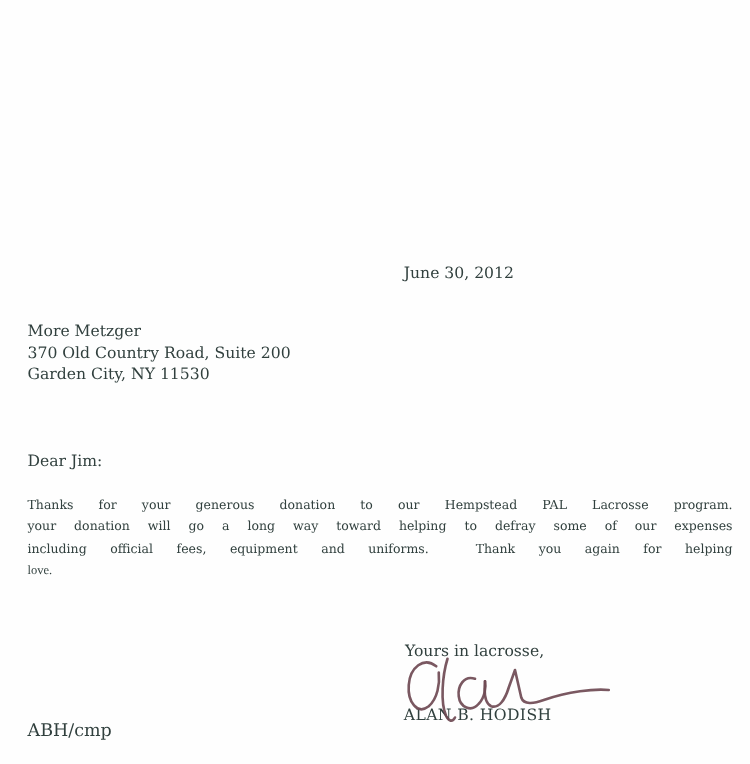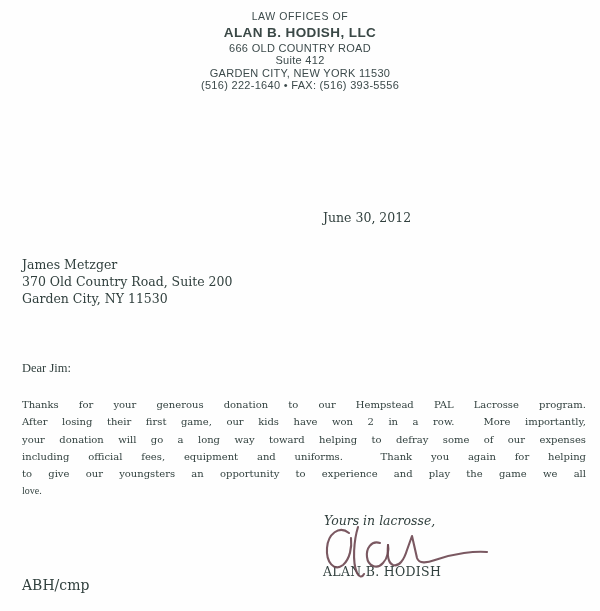--- a/index.html
+++ b/index.html
@@ -40,37 +40,37 @@
   .date {
     position: absolute; left: 323px; top: 209px;
     font-size: 12.5px; line-height: 17px;
   }
   .recipient {
     position: absolute; left: 22px; top: 257px;
     font-size: 12.5px; line-height: 16.9px;
   }
   .salutation {
     position: absolute; left: 22px; top: 360px;
-    font-size: 12.5px; line-height: 17px; font-family: Liberation Serif, serif;
+    font-size: 12.5px; line-height: 17px;
   }
   .body-par {
     position: absolute; left: 22px; top: 396px; width: 564px;
     font-size: 10px; line-height: 17.3px;
   }
   .body-par .line {
     text-align: justify;
     text-align-last: justify;
   }
   .body-par .line.last {
     text-align-last: left;
     font-family: Liberation Serif, serif;
   }
   .valediction {
     position: absolute; left: 324px; top: 512px;
-    font-size: 12.5px; line-height: 17px; font-style: italic;
+    font-size: 12.5px; line-height: 17px;
   }
   .signer {
     position: absolute; left: 323px; top: 563px;
     font-size: 12.5px; line-height: 17px; letter-spacing: 0.3px;
   }
   .reference {
     position: absolute; left: 22px; top: 577px;
     font-size: 14px; line-height: 17px;
   }
 
@@ -86,45 +86,35 @@
     stroke-linecap: round;
     stroke-linejoin: round;
     opacity: 0.92;
   }
 </style>
 </head>
 <body>
 
 <div class="page">
 
-  <header class="letterhead">
-    <div class="lh-office">LAW OFFICES OF</div>
-    <div class="lh-name">ALAN B. HODISH, LLC</div>
-    <div class="lh-line first">666 OLD COUNTRY ROAD</div>
-    <div class="lh-line">Suite 412</div>
-    <div class="lh-line">GARDEN CITY, NEW YORK 11530</div>
-    <div class="lh-line">(516) 222-1640  •  FAX: (516) 393-5556</div>
-  </header>
 
   <div class="date">June 30, 2012</div>
 
   <div class="recipient">
-    <div>James Metzger</div>
+    <div>More Metzger</div>
     <div>370 Old Country Road, Suite 200</div>
     <div>Garden City, NY 11530</div>
   </div>
 
   <div class="salutation">Dear Jim:</div>
 
   <div class="body-par">
     <div class="line">Thanks for your generous donation to our Hempstead PAL Lacrosse program.</div>
-    <div class="line">After losing their first game, our kids have won 2 in a row.&nbsp; More importantly,</div>
     <div class="line">your donation will go a long way toward helping to defray some of our expenses</div>
     <div class="line">including official fees, equipment and uniforms.&nbsp; Thank you again for helping</div>
-    <div class="line">to give our youngsters an opportunity to experience and play the game we all</div>
     <div class="line last">love.</div>
   </div>
 
   <div class="valediction">Yours in lacrosse,</div>
 
   <svg class="signature" width="185" height="62" viewBox="0 0 185 62" aria-hidden="true">
     <path d="M34 15 C24 7, 13 16, 12 30 C11 44, 19 54, 28 47 C35 41, 37 29, 36 20"></path>
     <path d="M43 9 C39 22, 37 44, 42 55 C44 59, 47 60, 49 56"></path>
     <path d="M65 25 C56 22, 51 31, 52 39 C53 48, 62 52, 68 45 C73 40, 74 31, 73 27"></path>
     <path d="M73 27 C72 38, 73 45, 78 47 C84 49, 89 42, 92 32 L97 18 L102 40 C104 46, 112 45, 120 42 C140 35, 160 33, 172 34"></path>

